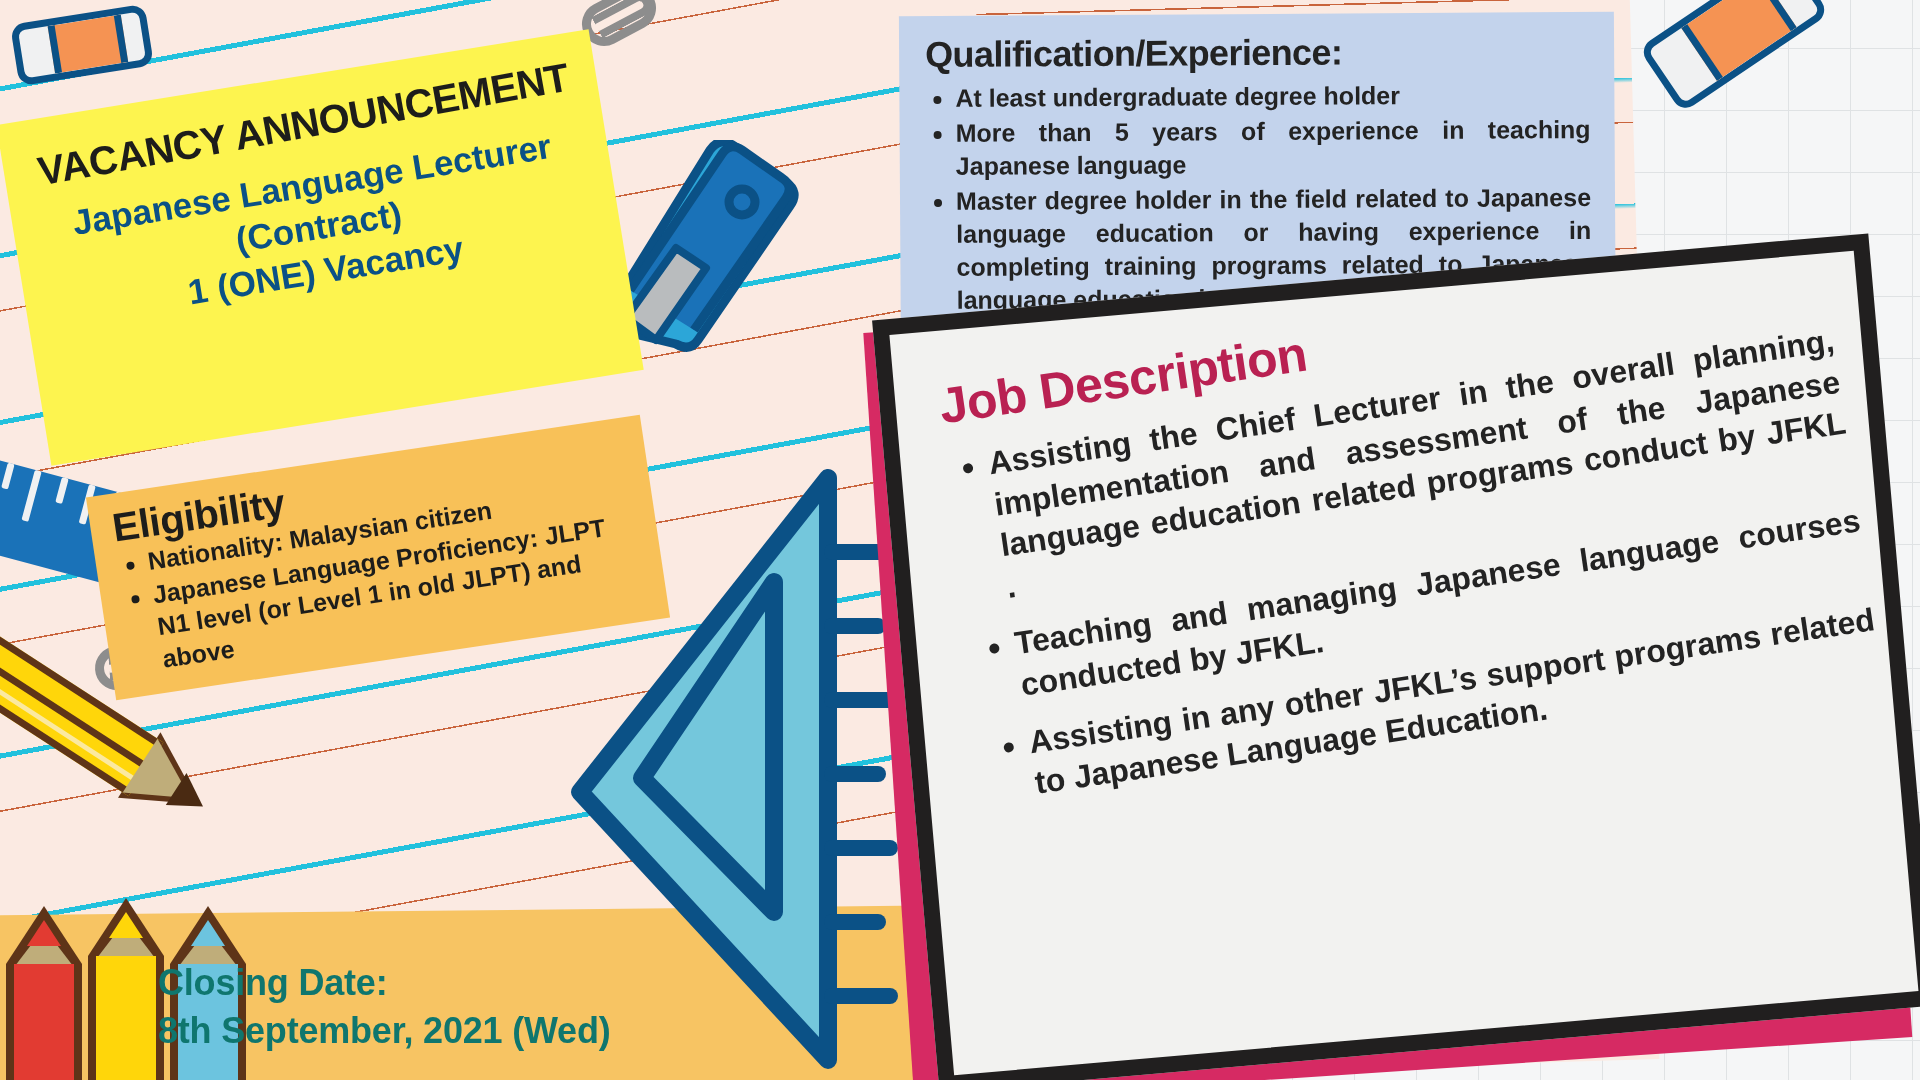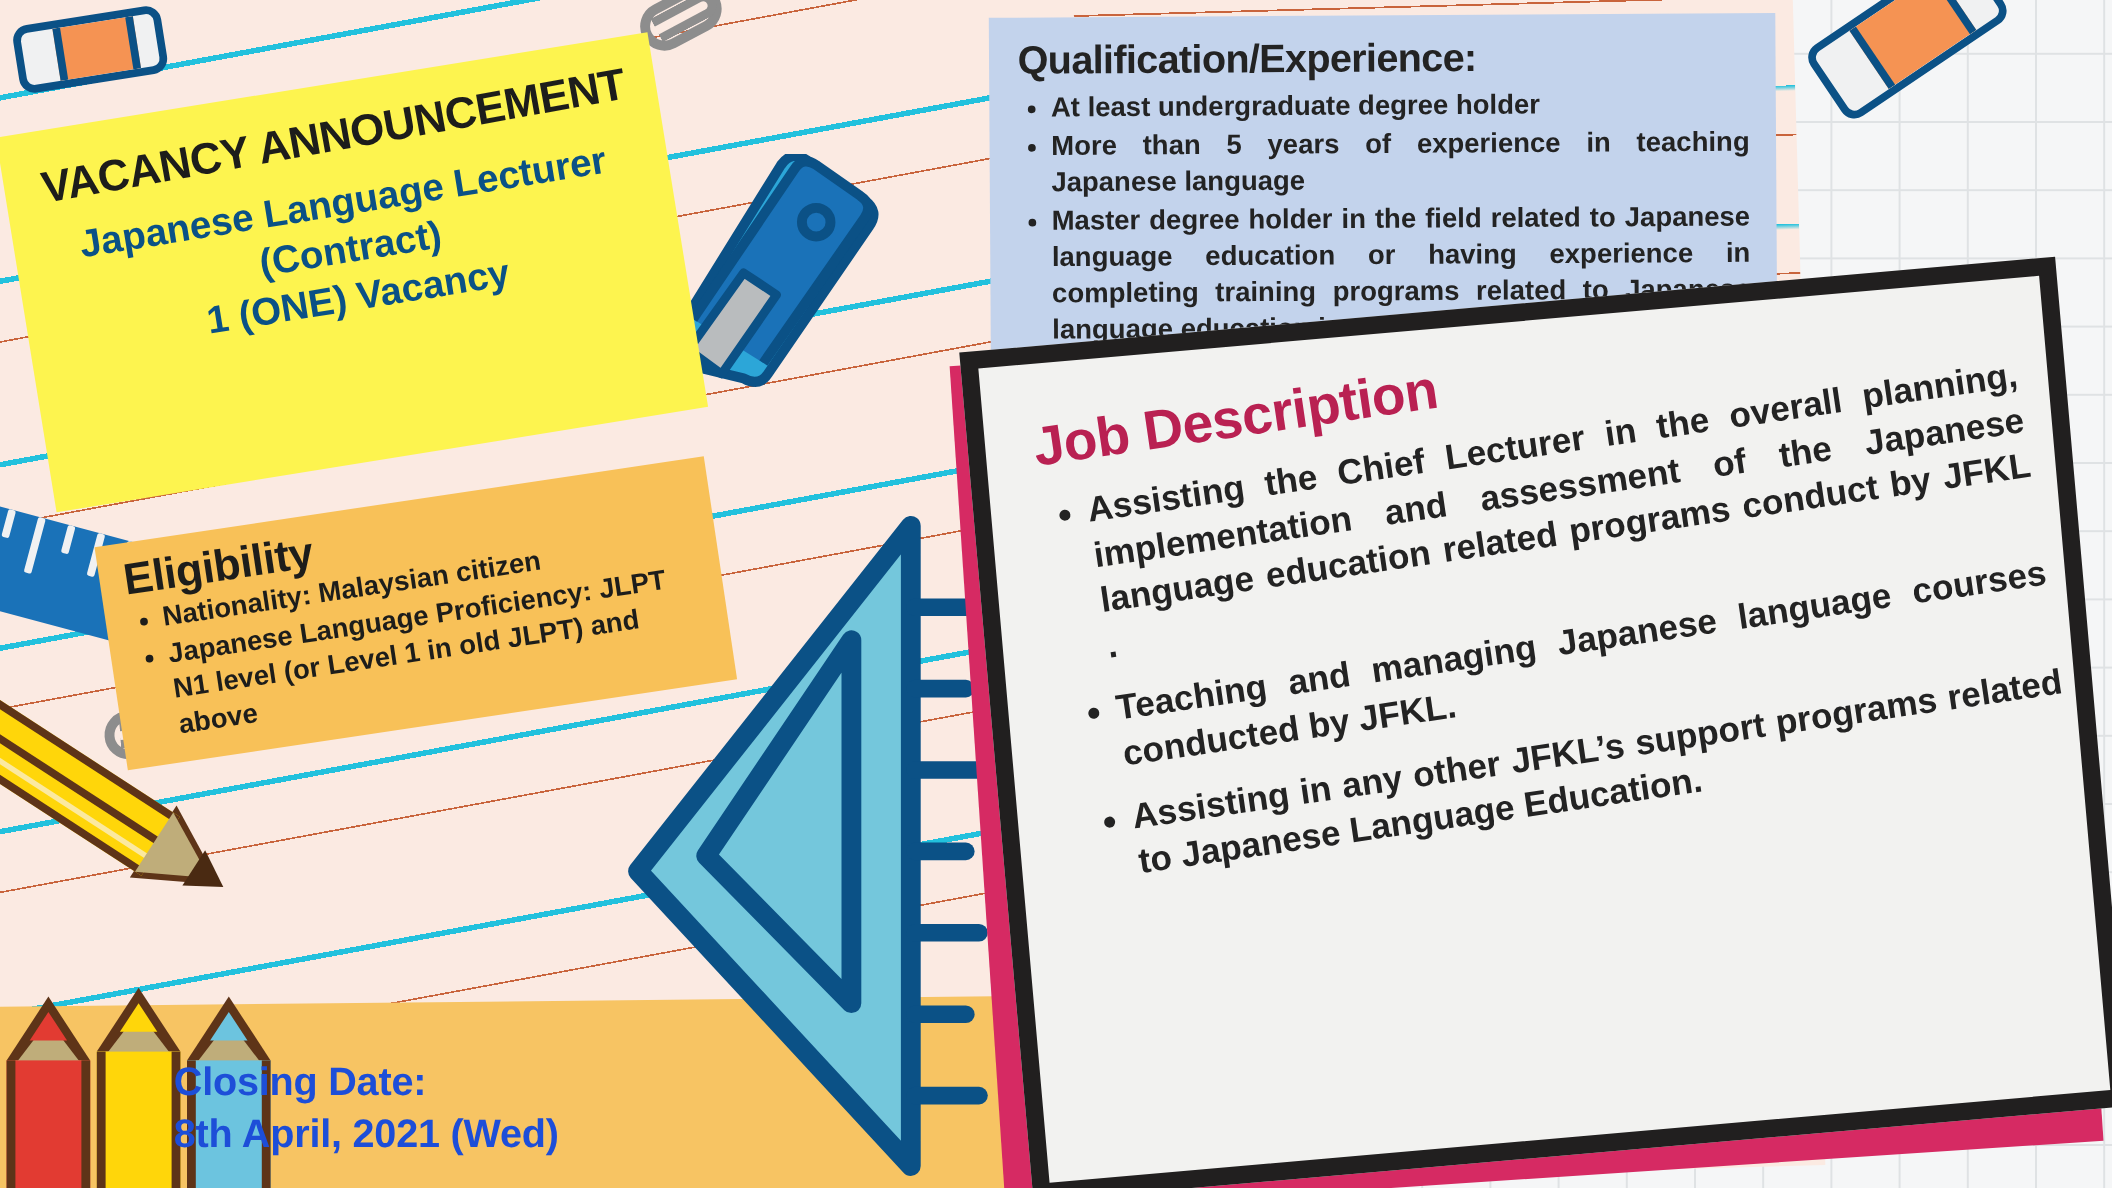--- a/index.html
+++ b/index.html
@@ -65,21 +65,21 @@
   .amber-banner{
     position:absolute;
     left:-40px; bottom:-10px;
     width:1080px; height:180px;
     background:#f7c463;
     transform:rotate(-0.6deg);
   }
   .closing-block{
     position:absolute;
     left:158px; bottom:24px;
-    color:#1d4ed8;
+    color:#0f766e;
     font-weight:bold;
     font-size:36px;
     line-height:1.35;
     letter-spacing:-0.2px;
     font-family:"Liberation Sans", sans-serif;
     white-space:nowrap;
   }
 
   
   .yellow-note{
@@ -441,16 +441,16 @@
           <li>Assisting the Chief Lecturer in the overall planning, implementation and assessment of the Japanese language education related programs conduct by JFKL .</li>
           <li>Teaching and managing Japanese language courses conducted by JFKL.</li>
           <li>Assisting in any other JFKL’s support programs related to Japanese Language Education.</li>
         </ul>
       </div>
     </div>
   </div>
 
   <div class="closing-block noselect">
     <div>Closing Date:</div>
-    <div>8th April, 2021 (Wed)</div>
+    <div>8th September, 2021 (Wed)</div>
   </div>
 
 </div>
 
 </body></html>

